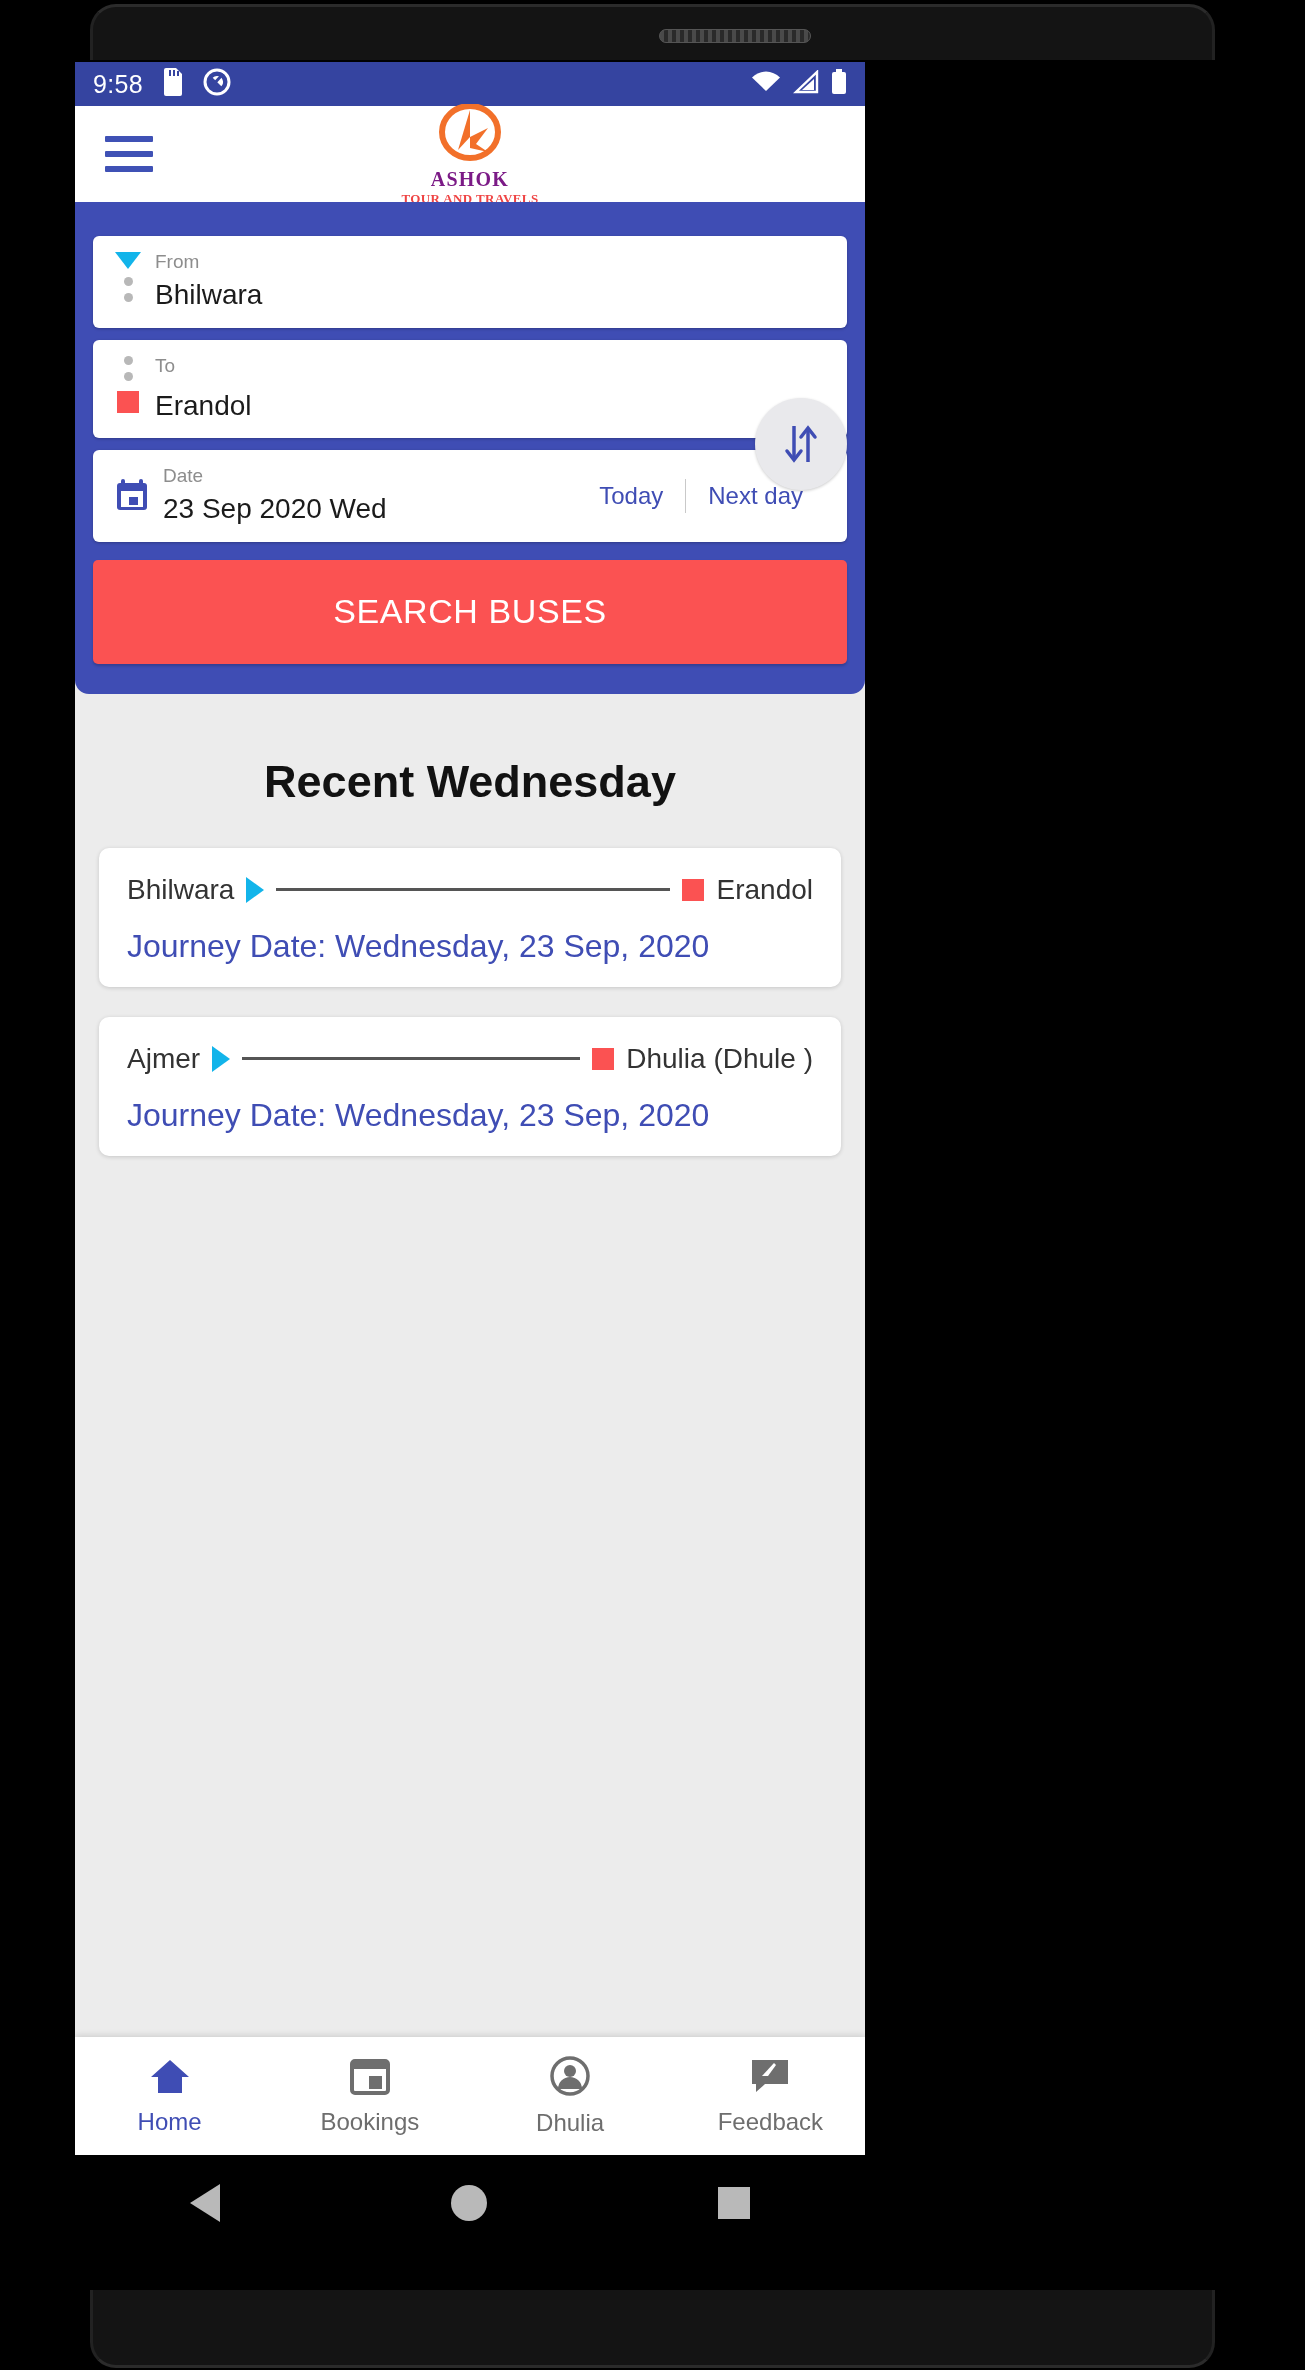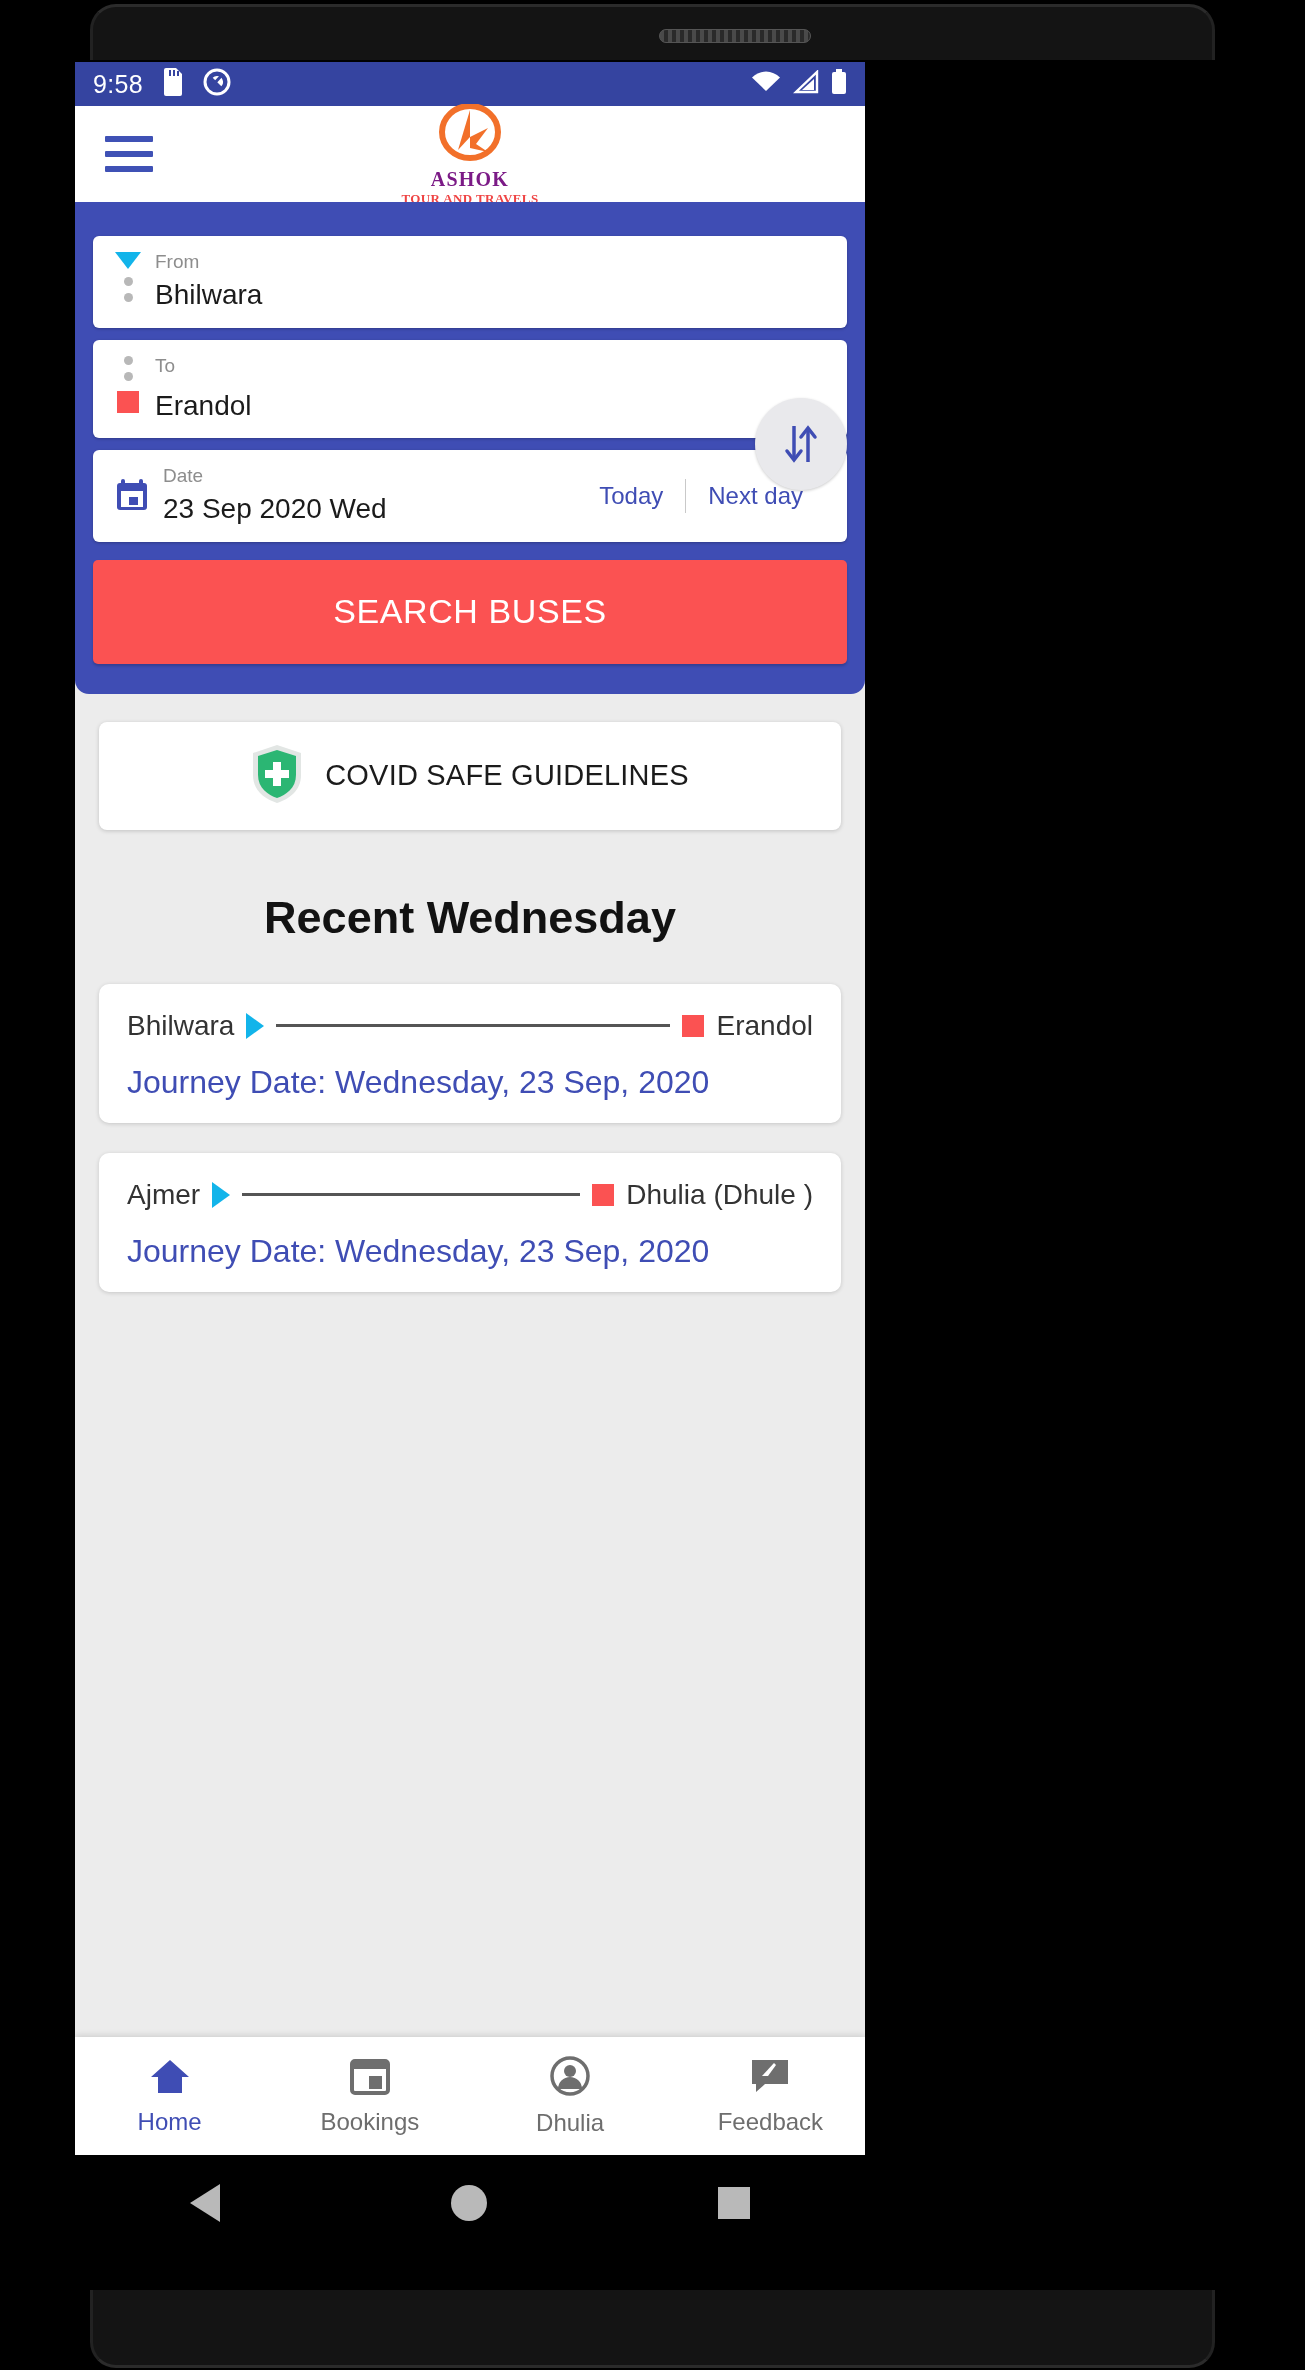--- a/index.html
+++ b/index.html
@@ -291,31 +291,20 @@
         <div id="date-quick">
           <span class="quick-link">Today</span>
           <span id="quick-divider"></span>
           <span class="quick-link">Next day</span>
         </div>
       </div>
 
       <button id="search-buses-button">SEARCH BUSES</button>
     </div>
 
-    <div id="covid-card">
-      <span>
-        <svg width="52" height="62" viewBox="0 0 52 62">
-          <path d="M26 2 L50 10 V32 C50 48 38 56 26 60 C14 56 2 48 2 32 V10 Z" fill="#e2e6e4"></path>
-          <path d="M26 7 L45 13 V32 C45 45 35 52 26 55 C17 52 7 45 7 32 V13 Z" fill="#2bb673"></path>
-          <rect x="22" y="19" width="8" height="24" fill="#fff"></rect>
-          <rect x="14" y="27" width="24" height="8" fill="#fff"></rect>
-        </svg>
-      </span>
-      <span id="covid-text">COVID SAFE GUIDELINES</span>
-    </div>
 
     <div id="recent-title">Recent Wednesday</div>
 
     <div class="recent-card">
       <div class="route-row">
         <span class="route-city">Bhilwara</span>
         <span class="tri-right"></span>
         <span class="route-line"></span>
         <span class="red-square"></span>
         <span class="route-city">Erandol</span>

